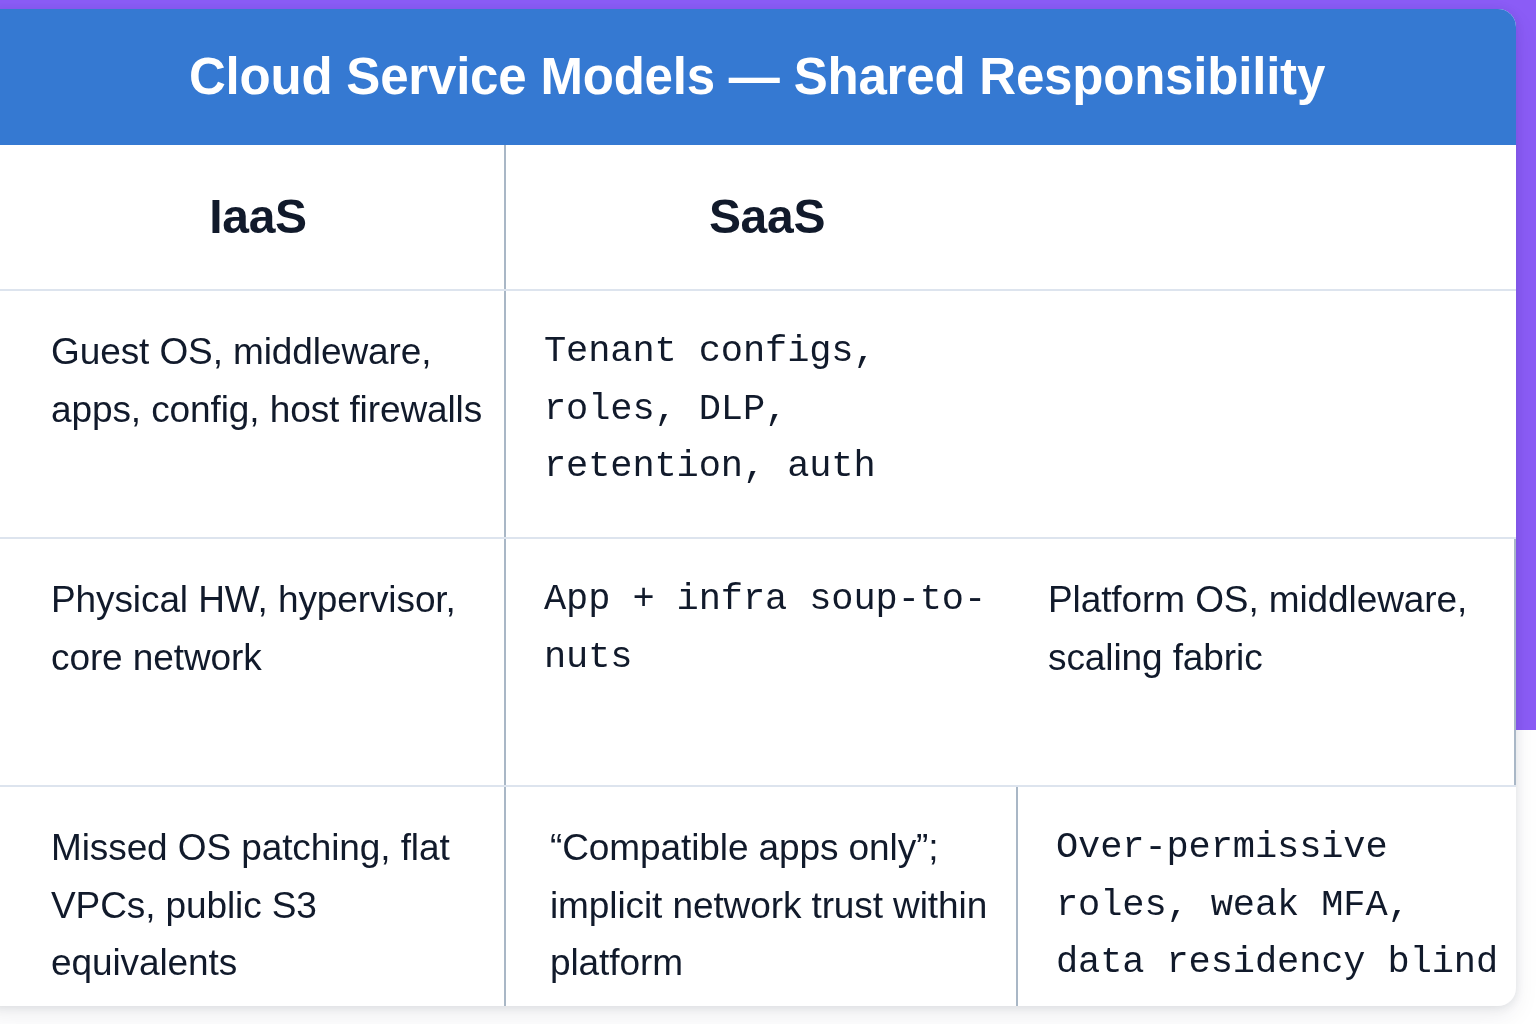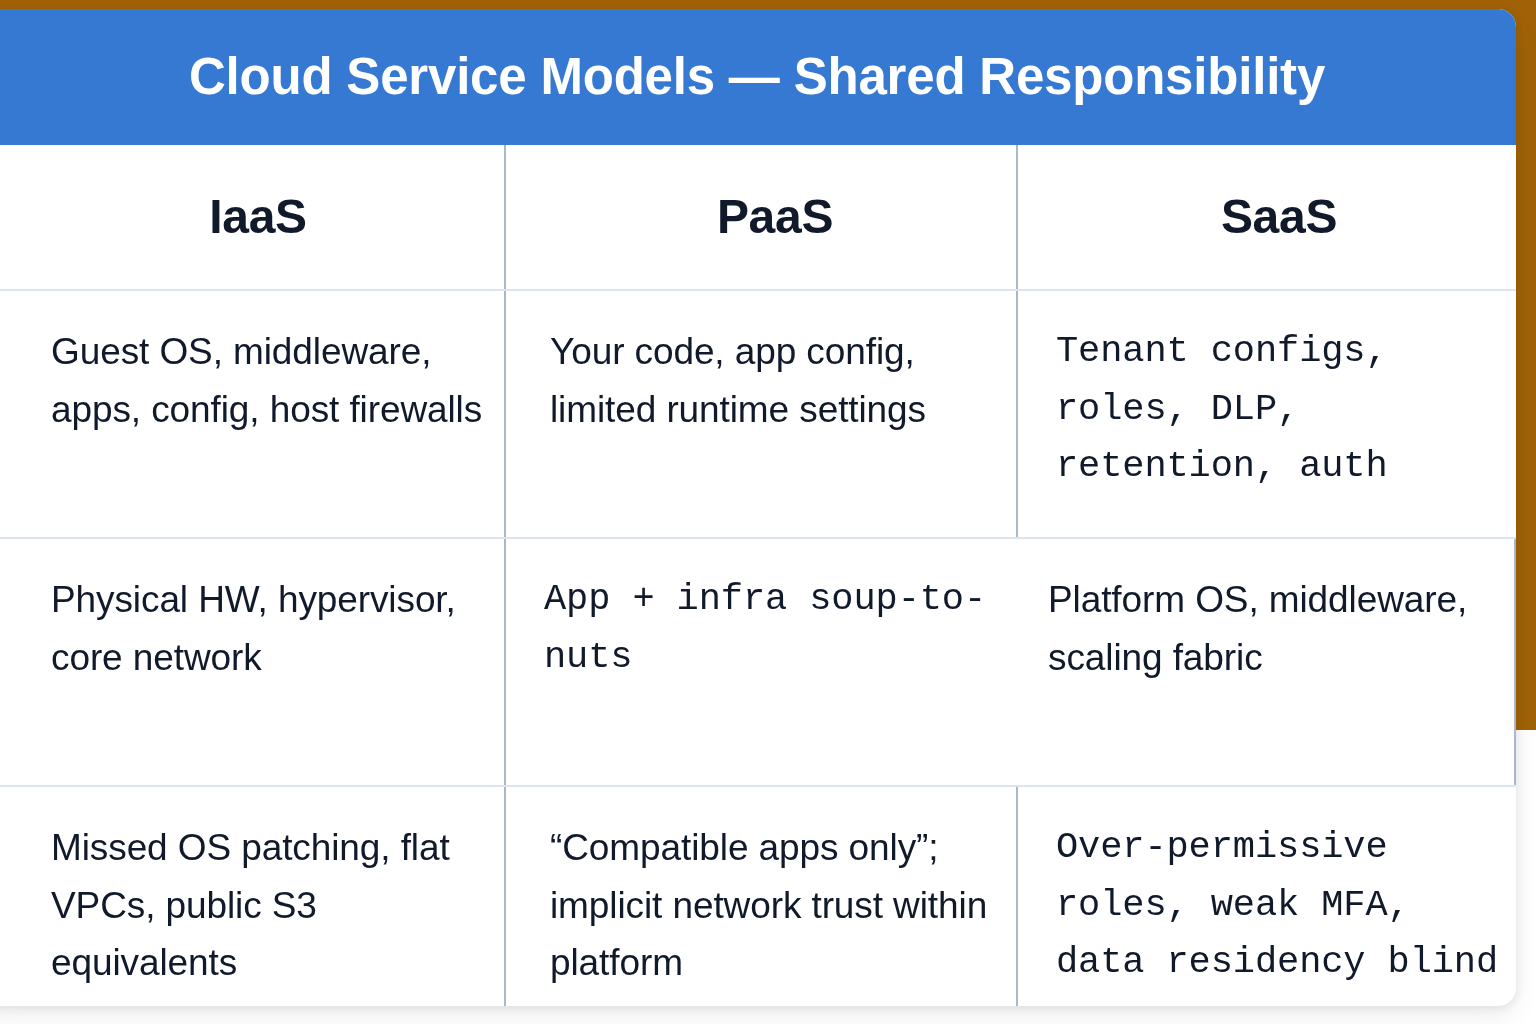--- a/index.html
+++ b/index.html
@@ -12,21 +12,21 @@
     height: 1024px;
     overflow: hidden;
     font-family: "Liberation Sans", sans-serif;
     -webkit-font-smoothing: antialiased;
   }
 
   #page {
     position: relative;
     width: 1536px;
     height: 730px;
-    background: #a16207;
+    background: #8b5cf6;
   }
 
   
   .card {
     position: absolute;
     left: -20px;                 
     top: 9px;
     width: 1536px;               
     height: 997px;               
     background: #ffffff;
@@ -145,34 +145,28 @@
     <div class="banner">
       <div class="banner-title">Cloud Service Models — Shared Responsibility</div>
     </div>
 
     <div class="table">
 
       <div class="row header-row">
         <div class="cell col-1">
           <div class="col-head">IaaS</div>
         </div>
-        <div class="cell col-2">
-          <div class="col-head">PaaS</div>
-        </div>
         <div class="cell col-3">
           <div class="col-head">SaaS</div>
         </div>
       </div>
 
       <div class="row body-row">
         <div class="cell col-1">
           <div class="body-text">Guest OS, middleware, apps, config, host firewalls</div>
-        </div>
-        <div class="cell col-2">
-          <div class="body-text">Your code, app config, limited runtime settings</div>
         </div>
         <div class="cell col-3">
           <div class="body-text">Tenant configs, roles, DLP, retention, auth</div>
         </div>
       </div>
 
       <div class="row body-row">
         <div class="cell col-1">
           <div class="body-text">Physical HW, hypervisor, core network</div>
         </div>

